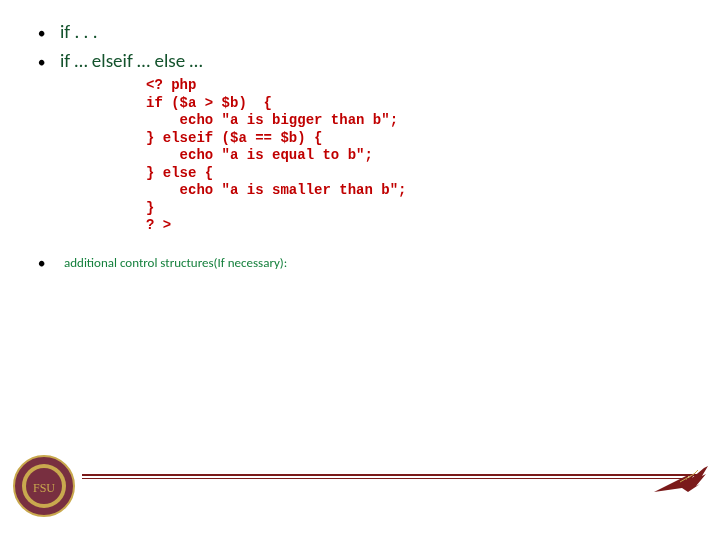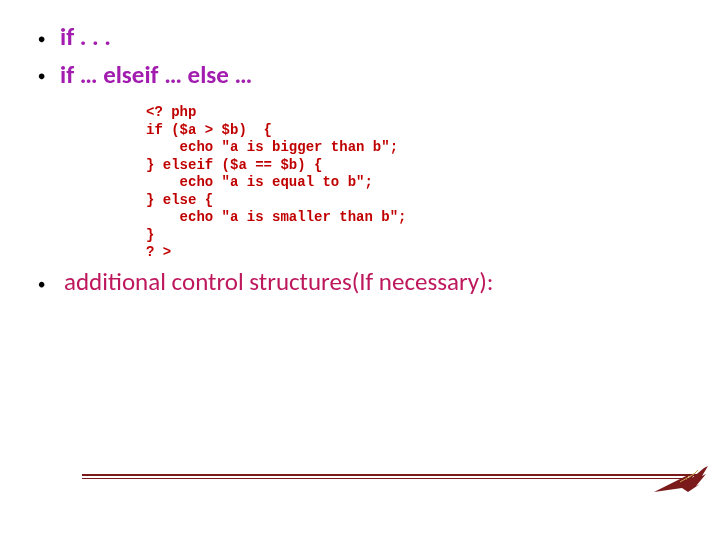--- a/index.html
+++ b/index.html
@@ -19,50 +19,49 @@
   .title {
     font-size: 34px;
     font-weight: 400;
     color: #3a3a3a;
     margin-bottom: 22px;
     letter-spacing: 0.2px;
   }
   .bullets {
     list-style: none;
     padding-left: 32px;
-    font-size: 25px;
-    color: #a21caf;
+    font-size: 19px;
+    color: #14532d;
     line-height: 1.5;
-    font-weight: bold;
   }
   .bullets > li::before {
     content: "●";
     display: inline-block;
     width: 22px;
     margin-left: -22px;
     font-size: 12px;
     vertical-align: middle;
     color: #000;
   }
   .code {
     font-family: "Courier New", monospace;
     font-size: 14px;
     color: #c00000;
     white-space: pre;
     padding-left: 118px;
     line-height: 1.25;
-    margin-top: 11px;
+    margin-top: 2px;
     font-weight: bold;
   }
   .lower-bullets {
     list-style: none;
     padding-left: 10px;
-    font-size: 25px;
-    color: #be185d;
-    margin-top: 4px;
+    font-size: 13px;
+    color: #15803d;
+    margin-top: 20px;
   }
   .lower-bullets > li::before {
     content: "●";
     display: inline-block;
     width: 22px;
     margin-left: -0px;
     margin-right: 4px;
     font-size: 12px;
     vertical-align: middle;
     color: #000;
@@ -130,20 +129,28 @@
 
   <ul class="lower-bullets">
     <li>additional control structures(If necessary):</li>
   </ul>
 
   <div class="footer-rule">
     <div class="line-top"></div>
     <div class="line-bot"></div>
   </div>
 
+  <div class="seal">
+    <svg viewBox="0 0 64 64">
+      <circle cx="32" cy="32" r="30" fill="#782f40" stroke="#c9a94e" stroke-width="2"></circle>
+      <circle cx="32" cy="32" r="22" fill="#c9a94e"></circle>
+      <circle cx="32" cy="32" r="18" fill="#782f40"></circle>
+      <text x="32" y="38" text-anchor="middle" font-size="12" fill="#c9a94e" font-family="serif">FSU</text>
+    </svg>
+  </div>
 
   <div class="spear">
     <svg viewBox="0 0 58 38">
       <path d="M2 30 L38 12 L34 18 L44 10 L40 16 L52 6 L56 4 L50 14 L54 12 L44 24 L48 22 L36 30 L30 26 L2 30 Z" fill="#7a1a1a"></path>
       <path d="M28 20 L42 12 L46 8" stroke="#c9a94e" stroke-width="1" fill="none"></path>
     </svg>
   </div>
 
 </div>
 

